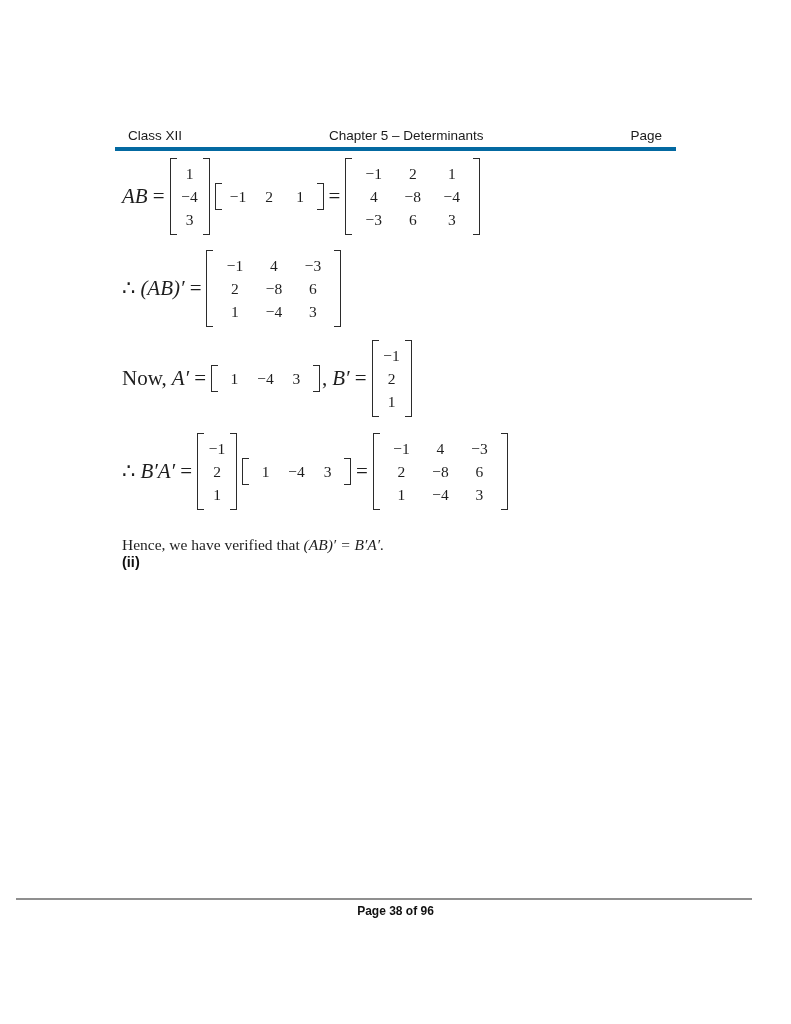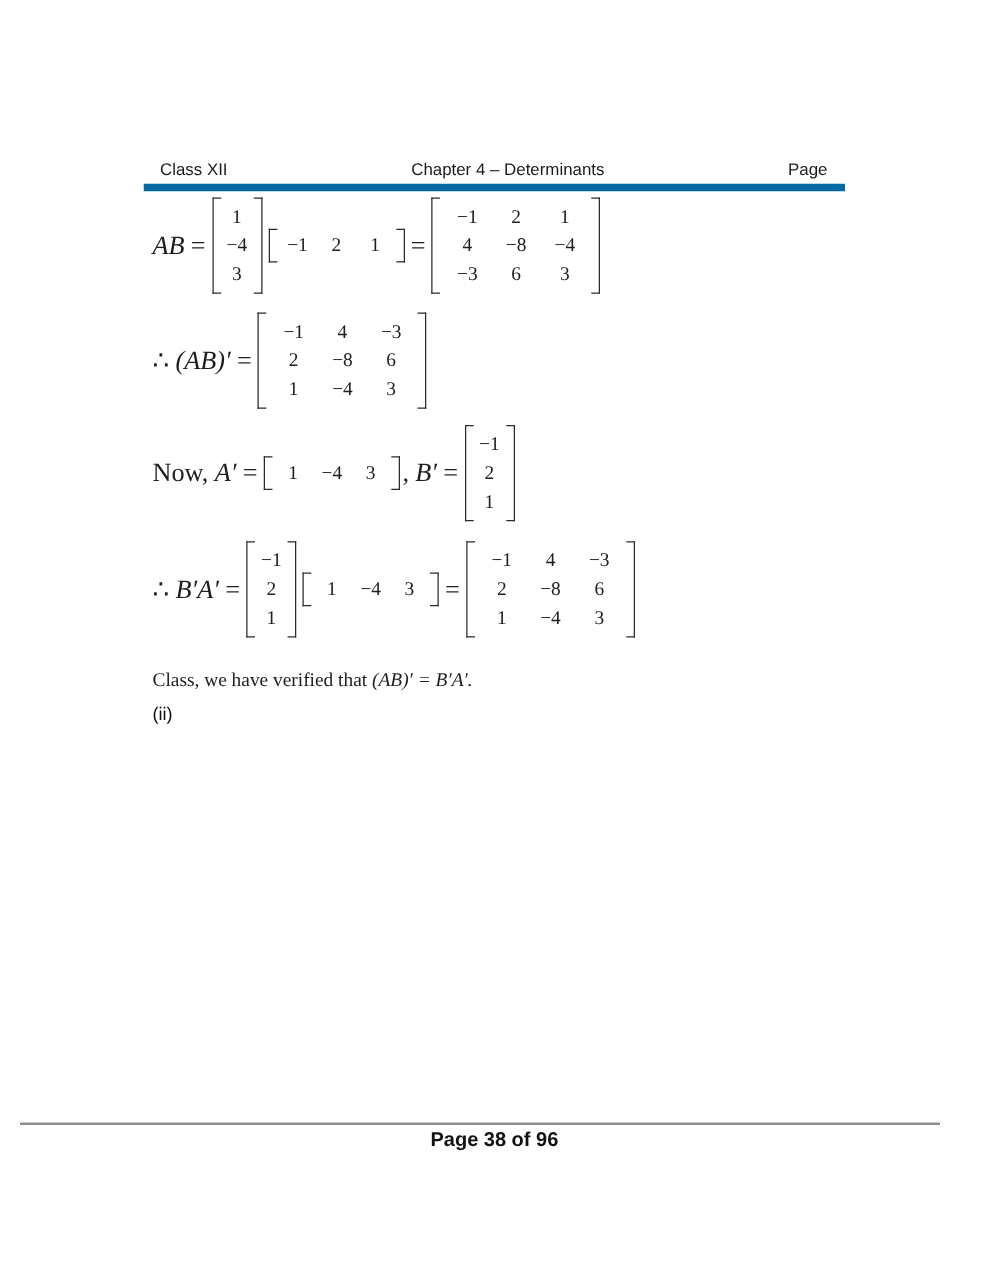--- a/index.html
+++ b/index.html
@@ -15,21 +15,21 @@
     background: #ffffff;
     overflow: hidden;
   }
 
   
   .header {
     position: absolute;
     top: 128px; left: 115px; width: 561px;
     display: flex; justify-content: space-between; align-items: baseline;
     padding: 0 14px 4px 13px;
-    border-bottom: 6px solid #0369a1;
+    border-bottom: 4px solid #0369a1;
     font-family: "Liberation Sans", sans-serif;
     font-size: 13.5px; color: #1b1b1b; gap: 14px;
   }
 
   
   .content { position: absolute; top: 152px; left: 122px; width: 560px; }
 
   .equation { display: flex; align-items: center; gap: 5px; }
   .mt { font-size: 21px; white-space: pre; }
   .it { font-style: italic; }
@@ -54,45 +54,44 @@
   .rowvec .mcell { min-width: 31px; }
   .mat3 .mcell { min-width: 39px; }
 
   
   .eq1 { margin-top: 6px; }
   .eq2 { margin-top: 15px; }
   .eq3 { margin-top: 13px; }
   .eq4 { margin-top: 16px; }
   .conclusion { margin-top: 26px; font-size: 15.5px; }
   .part-label {
-    margin-top: 10px;
     font-family: "Liberation Sans", sans-serif;
-    font-weight: normal; font-size: 14.5px; color: #111;
+    font-weight: bold; font-size: 14.5px; color: #111;
   }
 
   
   .footer-rule {
     position: absolute; top: 898px; left: 16px; right: 39px;
     height: 2px; background: #8f8f8f;
   }
   .footer-text {
     position: absolute; top: 904px; left: 0; width: 100%;
     text-align: center;
     font-family: "Liberation Sans", sans-serif;
-    font-weight: bold; font-size: 16px; color: #111;
+    font-weight: bold; font-size: 12px; color: #111;
   }
 </style>
 </head>
 <body>
 
 <div class="page">
 
   <div class="header">
     <span>Class XII</span>
-    <span>Chapter 4 – Determinants</span>
+    <span>Chapter 5 – Determinants</span>
     <span>Page</span>
   </div>
 
   <div class="content">
 
     <div class="equation eq1">
       <span class="mt it">AB</span>
       <span class="mt">=</span>
       <div class="matrix colvec">
           <div class="mrow">
@@ -218,21 +217,21 @@
           </div>
           <div class="mrow">
             <span class="mcell">1</span>
             <span class="mcell">−4</span>
             <span class="mcell">3</span>
           </div>
         </div>
     </div>
 
     <div class="conclusion">
-      <span class="upright">Class, we have verified that </span>
+      <span class="upright">Hence, we have verified that </span>
       <span class="it">(AB)′ = B′A′.</span>
     </div>
 
     <div class="part-label">(ii)</div>
 
   </div>
 
   <div class="footer-rule"></div>
   <div class="footer-text">Page 38 of 96</div>
 

